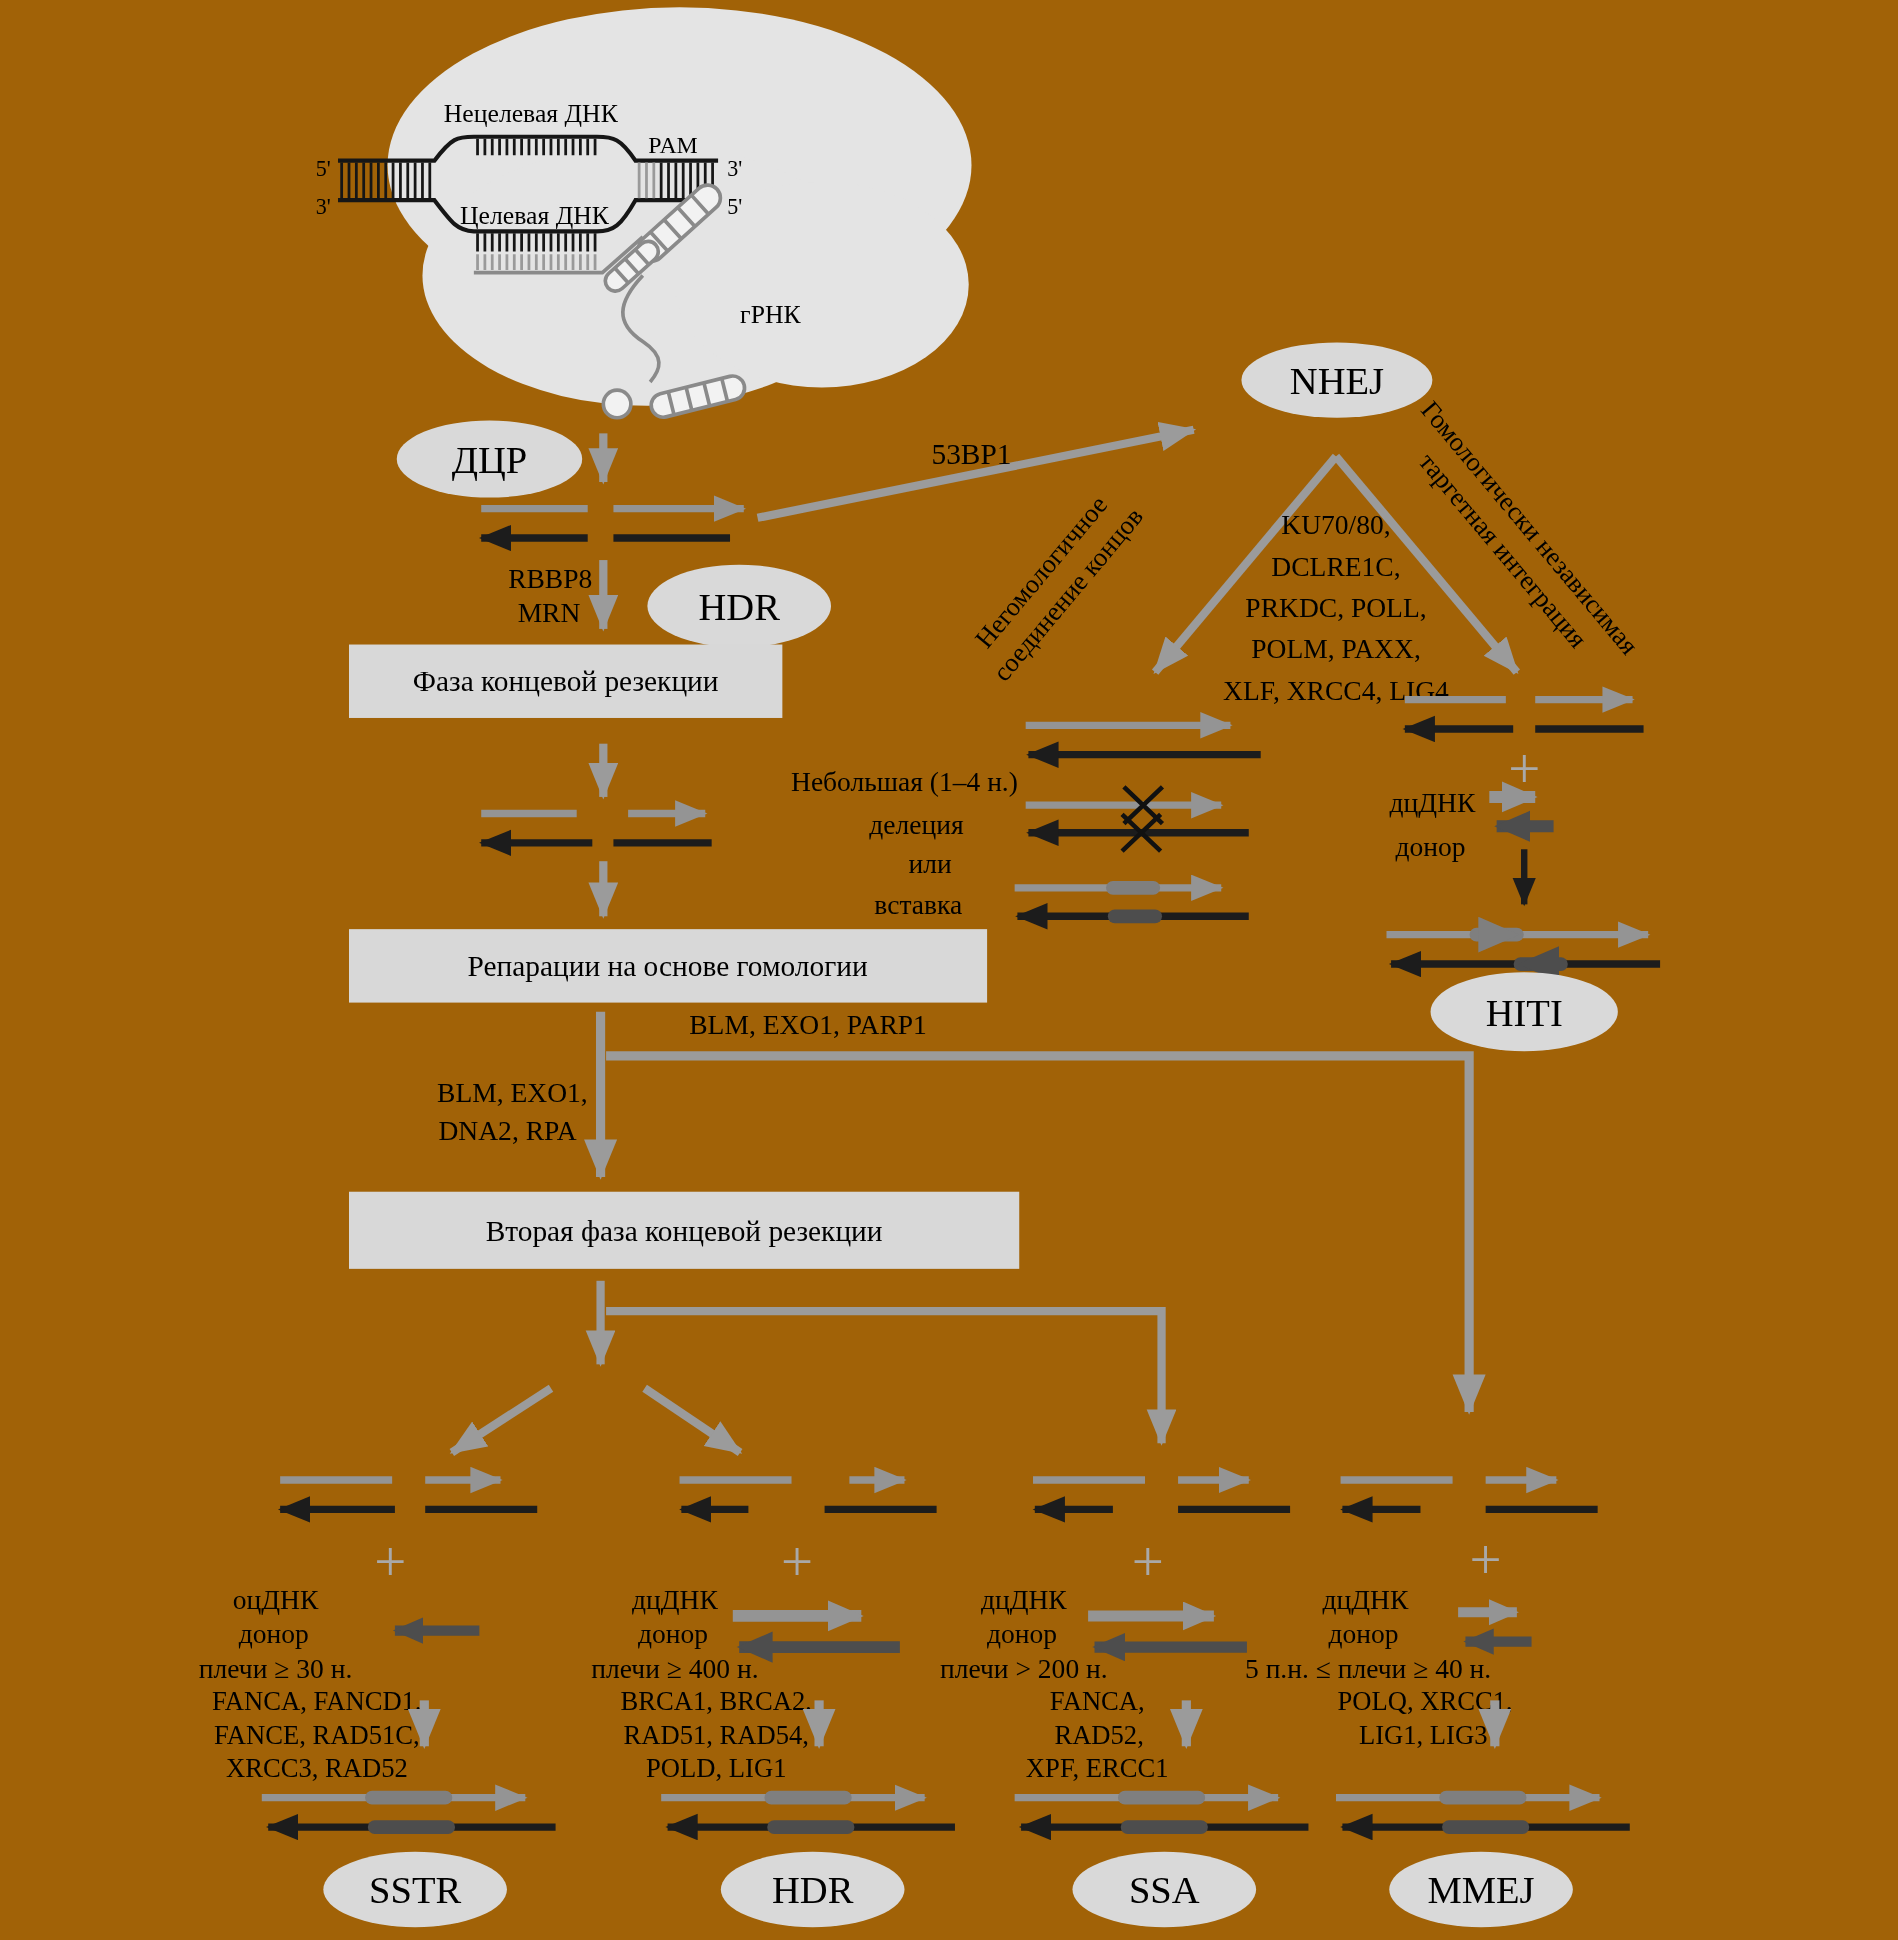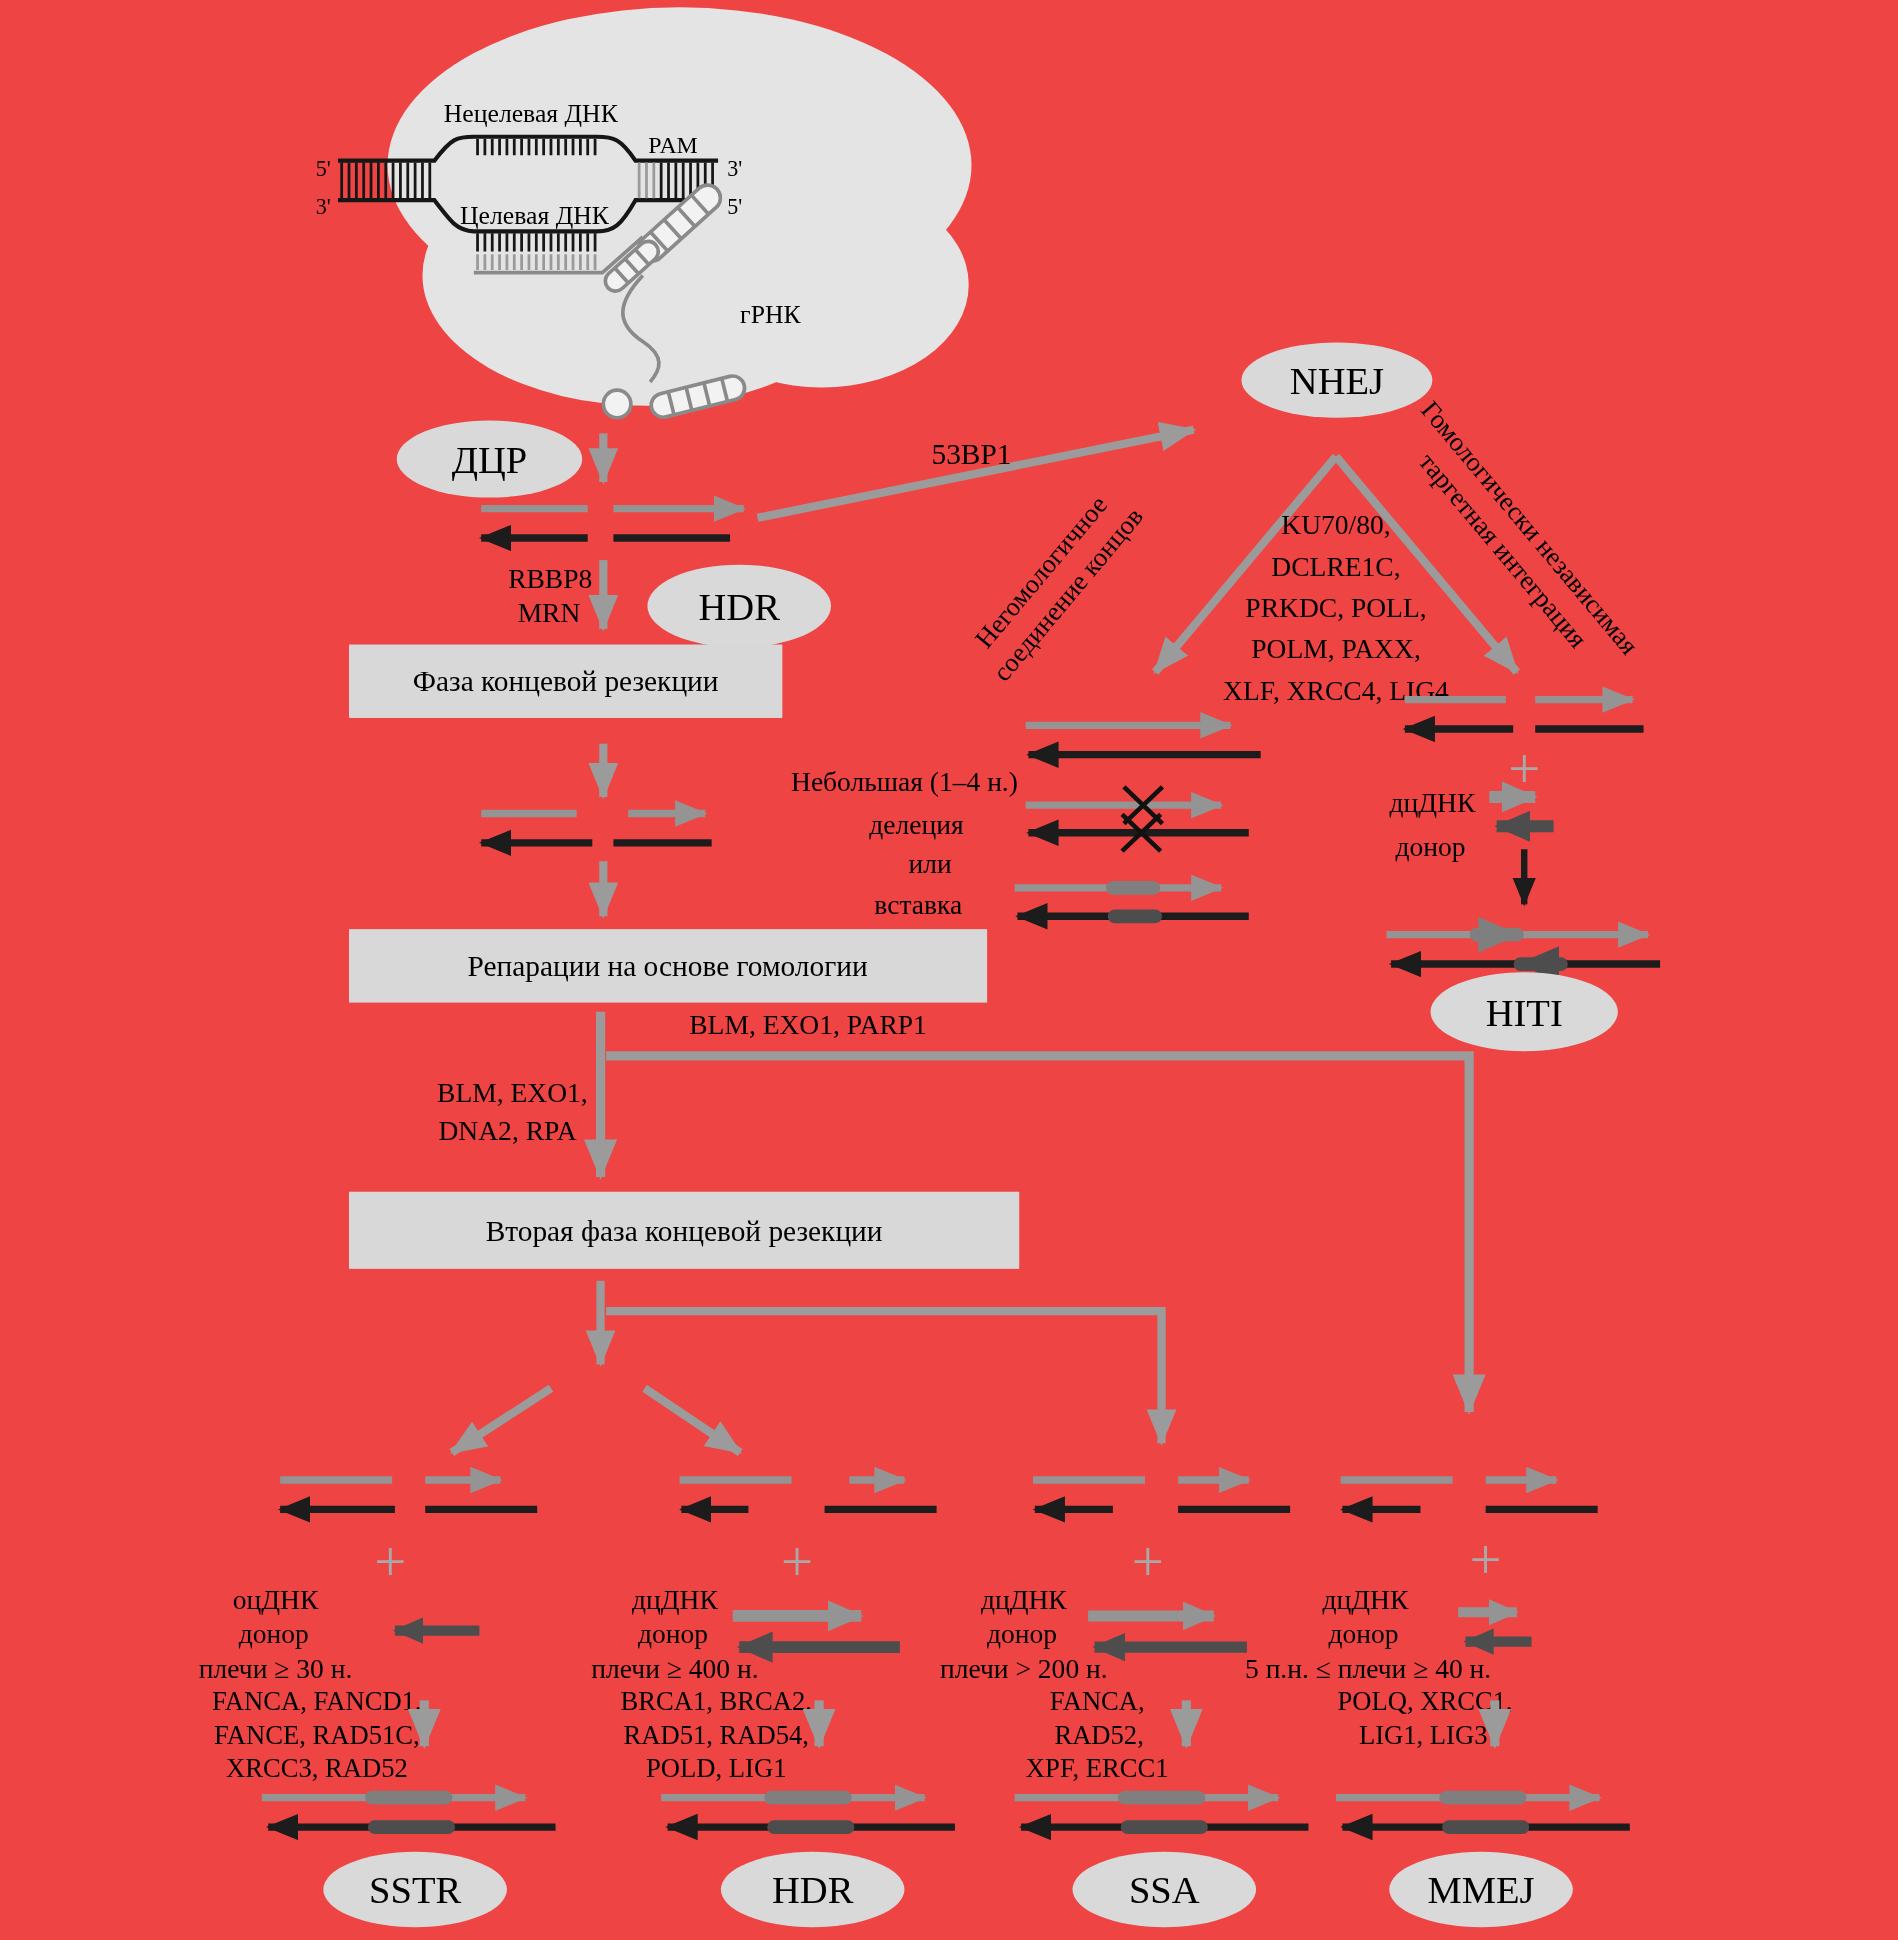--- a/index.html
+++ b/index.html
@@ -1,16 +1,16 @@
 <!DOCTYPE html>
 <html style="font-size:14.7px"><head>
 <meta charset="utf-8">
 <style>
   html,body{margin:0;padding:0;background:#ffffff;}
-  .stage{position:relative;width:1898px;height:1940px;background:#ef4444;overflow:hidden;}
+  .stage{position:relative;width:1898px;height:1940px;background:#a16207;overflow:hidden;}
   svg{display:block;}
   text{font-family:"Liberation Serif","DejaVu Serif",serif;fill:#000;}
   .mid{text-anchor:middle;}
   .end{text-anchor:end;}
   .t24{font-size:24px;}
   .t26{font-size:26px;}
   .t28{font-size:28px;}
   .t29{font-size:29px;}
   .t30{font-size:30px;}
   .t32{font-size:32px;}

